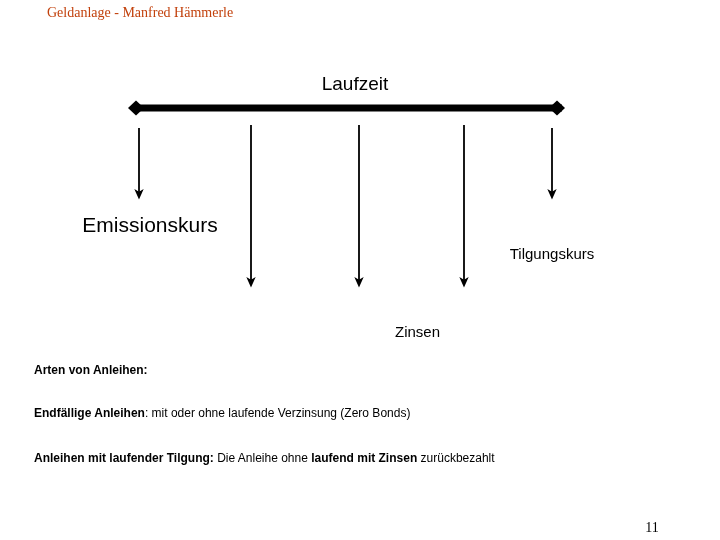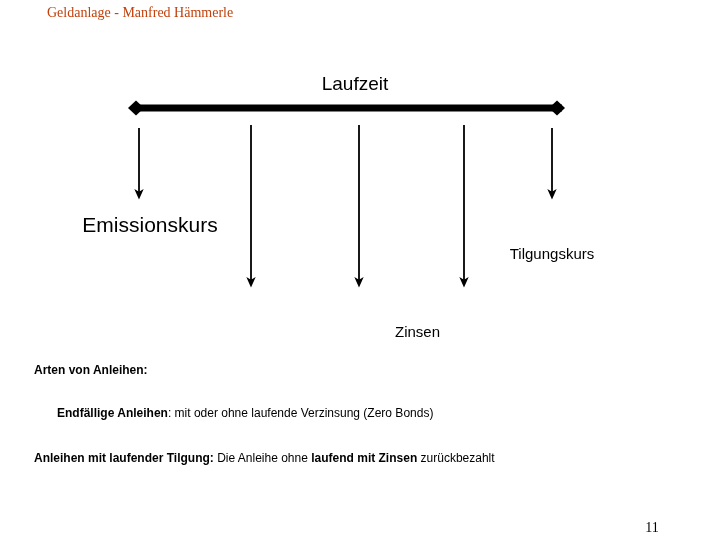--- a/index.html
+++ b/index.html
@@ -89,21 +89,21 @@
   
   .body-line {
     position: absolute;
     left: 34px;
     font-size: 12px;
     line-height: 20px;
     white-space: nowrap;
     letter-spacing: 0px;
   }
   .body-line.l1 { top: 360px; }
-  .body-line.l2 { top: 403px; margin-left: 23px; }
+  .body-line.l2 { top: 403px; }
   .body-line.l3 { top: 448px; }
   .b { font-weight: bold; }
   
   .page-number {
     position: absolute;
     left: 637px;
     top: 519px;
     width: 30px;
     text-align: center;
     font-family: Liberation Serif, serif;

